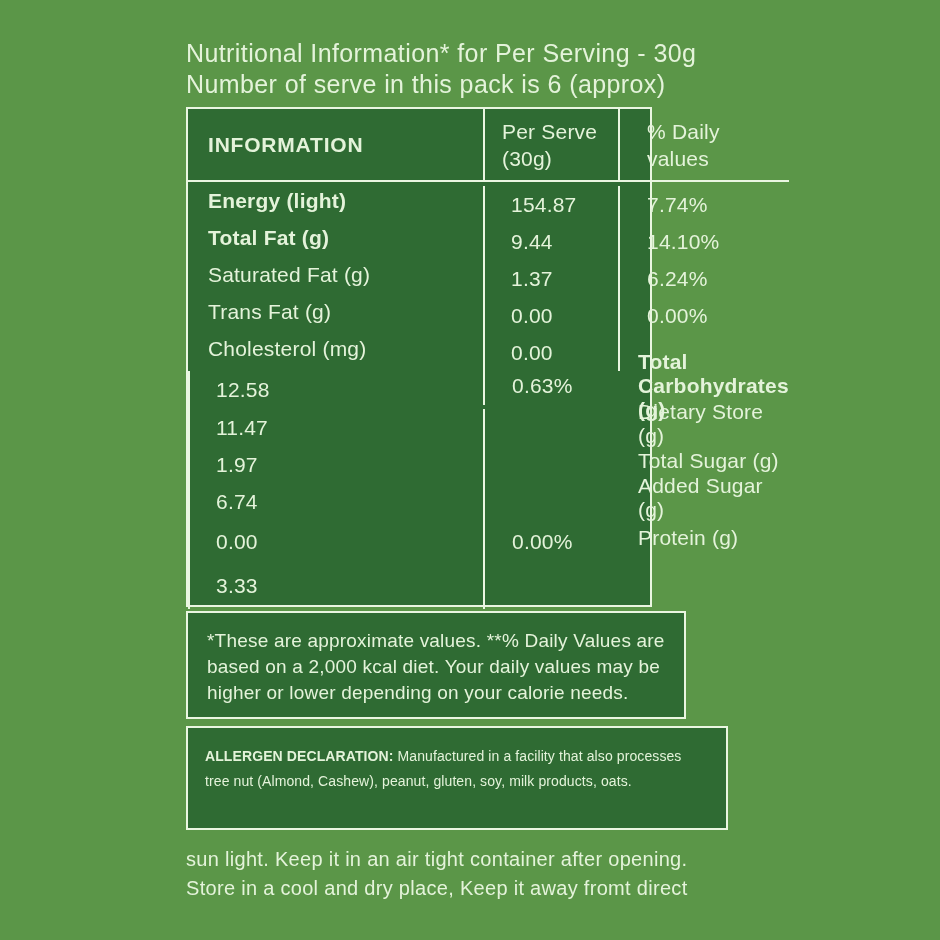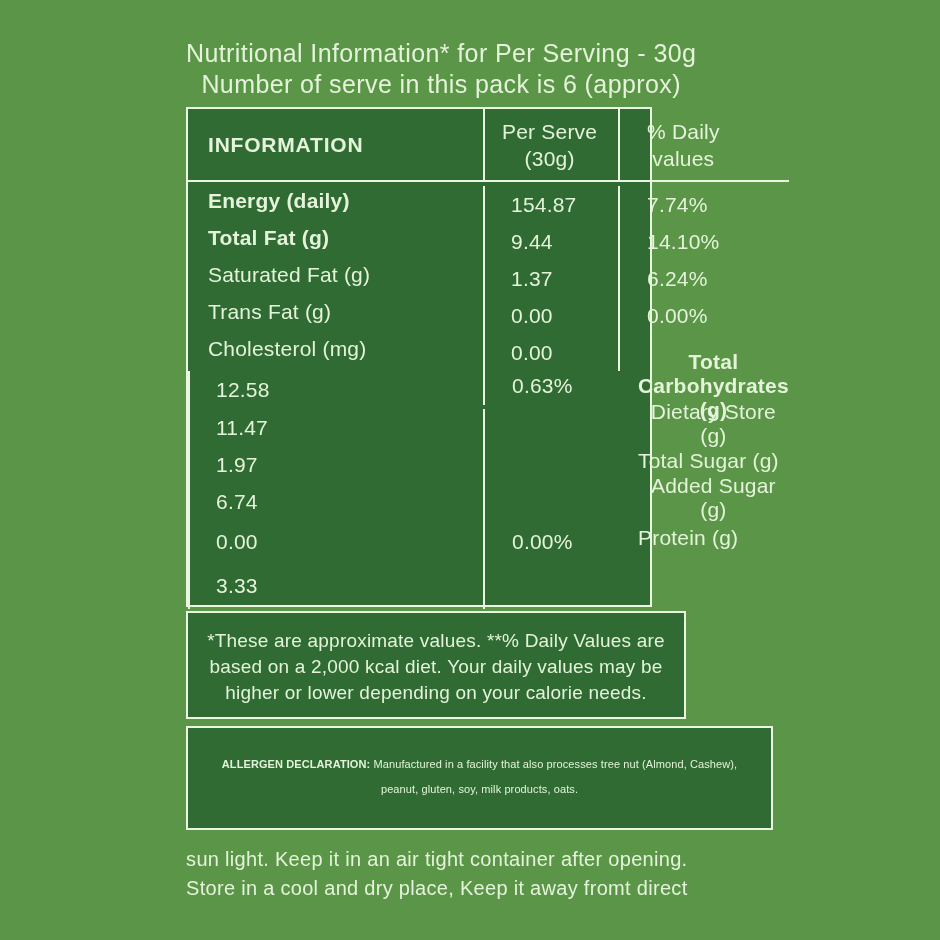--- a/index.html
+++ b/index.html
@@ -1,15 +1,15 @@
 <!DOCTYPE html>
 <html style="--bg: #5B9648; --panel: #2F6B33; --line: #EAF6E1; --text: #E4F3DA;"><head>
 <meta charset="utf-8">
 <style>
-  * { box-sizing: border-box; text-align: center; }
+  * { box-sizing: border-box; }
   html, body { margin: 0; padding: 0; }
   body {
     width: 940px; height: 940px;
     background: var(--bg, #5B9648);
     font-family: "Liberation Sans", "DejaVu Sans", sans-serif;
   }
   .canvas {
     position: relative;
     width: 940px; height: 940px;
     background: var(--bg, #5B9648);
@@ -47,25 +47,25 @@
   .footnote {
     position: absolute; left: 186px; top: 611px;
     width: 500px; height: 108px;
     background: var(--panel, #2F6B33);
     border: 2px solid var(--line, #EAF6E1);
     padding: 15px 19px;
     font-size: 19px; line-height: 26px; letter-spacing: 0.2px;
   }
   .allergen {
     position: absolute; left: 186px; top: 726px;
-    width: 587px; height: 104px;
+    width: 542px; height: 104px;
     background: var(--panel, #2F6B33);
     border: 2px solid var(--line, #EAF6E1);
-    padding: 24px 17px;
-    font-size: 11px; line-height: 25px; letter-spacing: 0.1px;
+    padding: 16px 17px;
+    font-size: 14px; line-height: 25px; letter-spacing: 0.1px;
   }
   .allergen .lbl { font-weight: 700; }
   .storage {
     position: absolute; left: 186px; top: 845px;
     font-size: 20px; line-height: 29px; letter-spacing: 0.3px;
   }
 </style>
 </head>
 <body>
 
@@ -81,21 +81,21 @@
     <div class="cell th c1">INFORMATION</div>
     <div class="cell th c2">
         <span class="twoline">Per Serve
 (30g)</span>
       </div>
     <div class="cell th c3">
         <span class="twoline">% Daily
 values</span>
       </div>
 
-    <div class="cell c1 b">Energy (daily)</div>
+    <div class="cell c1 b">Energy (light)</div>
     <div class="cell c2 val">154.87</div>
     <div class="cell c3 val">7.74%</div>
 
     <div class="cell c1 b">Total Fat (g)</div>
     <div class="cell c2 val">9.44</div>
     <div class="cell c3 val">14.10%</div>
 
     <div class="cell c1">Saturated Fat (g)</div>
     <div class="cell c2 val">1.37</div>
     <div class="cell c3 val">6.24%</div>

